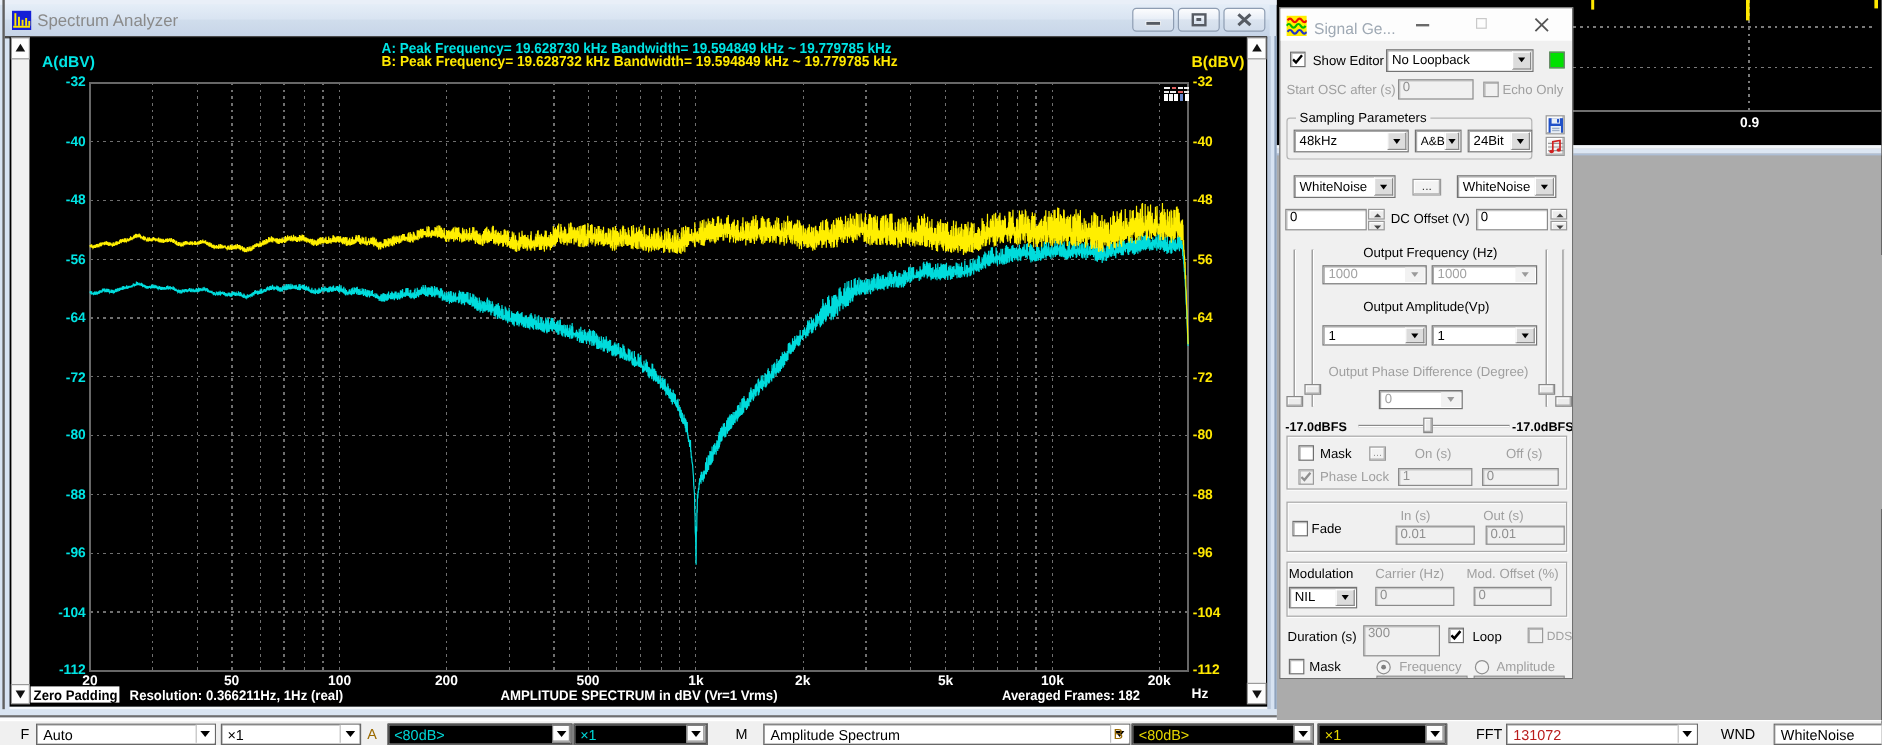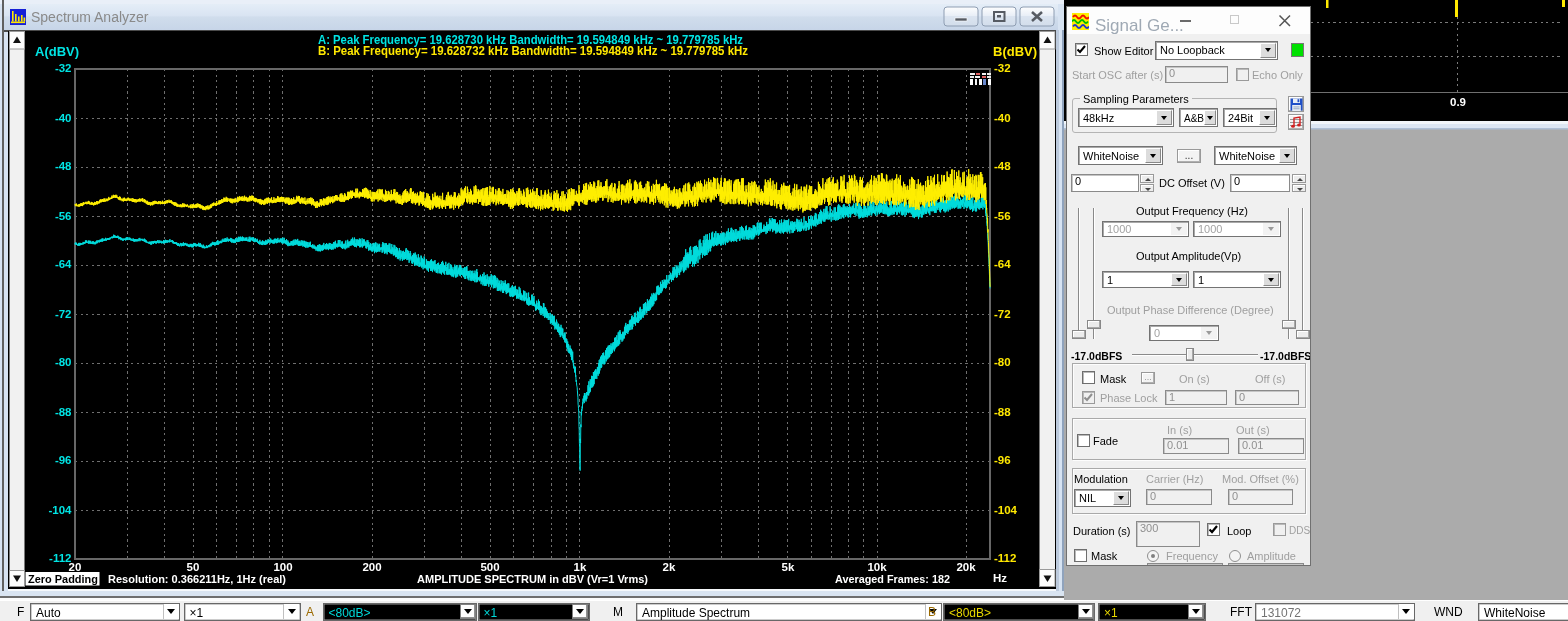--- a/index.html
+++ b/index.html
@@ -249,21 +249,21 @@
 <div id="gap2"></div>
 <div id="gap3"></div>
 <div id="dlg">
 <div class="dtitle"></div>
 <svg width="17" height="17" style="position:absolute;left:5px;top:6px">
 <rect width="17" height="17" fill="#ffee00"></rect>
 <path d="M1 4 Q3 1 5 4 T9 4 T13 4 T17 4" stroke="#ee1100" stroke-width="1.8" fill="none"></path>
 <path d="M0 8.5 Q2 5.5 4 8.5 T8 8.5 T12 8.5 T16 8.5" stroke="#00bb00" stroke-width="1.8" fill="none"></path>
 <path d="M1 13.5 Q3 10.5 5 13.5 T9 13.5 T13 13.5 T17 13.5" stroke="#2233cc" stroke-width="1.8" fill="none"></path>
 </svg>
-<div class="t" style="left:28px;top:9px;font-size:17px;color:#9fa9b4">Signal Ge...</div>
+<div class="t" style="left:28px;top:9px;font-size:13px;color:#9fa9b4">Signal Ge...</div>
 <div style="position:absolute;left:113px;top:13px;width:11px;height:1.6px;background:#6a6a6a"></div>
 <div style="position:absolute;left:163px;top:8px;width:9px;height:9px;border:1.4px solid #c9c9c9"></div>
 <svg width="14" height="14" style="position:absolute;left:211px;top:7px">
 <path d="M1.5 1.5 L12 12 M12 1.5 L1.5 12" stroke="#555" stroke-width="1.5"></path>
     </svg>
 <div class="cb" style="left:8px;top:36px">
       <svg width="9" height="9">
         <path d="M0.5 4.5 L3 7 L8 1" stroke="#000" stroke-width="2" fill="none"></path>
       </svg>
     </div>
@@ -447,20 +447,20 @@
       <span style="color:#e8d800">&lt;80dB&gt;</span>
       <i class="tcbtn"></i>
     </div>
 <div class="tb blk" style="left:1098px;width:107.5px">
       <span style="color:#e8d800">×1</span>
       <i class="tcbtn"></i>
     </div>
 <div class="sep" style="left:1215px"></div>
 <div class="tl" style="left:1230px">FFT</div>
 <div class="tb " style="left:1255px;width:160px">
-      <span style="color:#737373">131072</span>
+      <span style="color:#b91c1c">131072</span>
       <i class="tcbtn"></i>
     </div>
 <div class="sep" style="left:1424px"></div>
 <div class="tl" style="left:1434px">WND</div>
 <div class="tb " style="left:1478px;width:92px">
       <span style="color:#000">WhiteNoise</span>
     </div>
 </div>
 </body></html>

